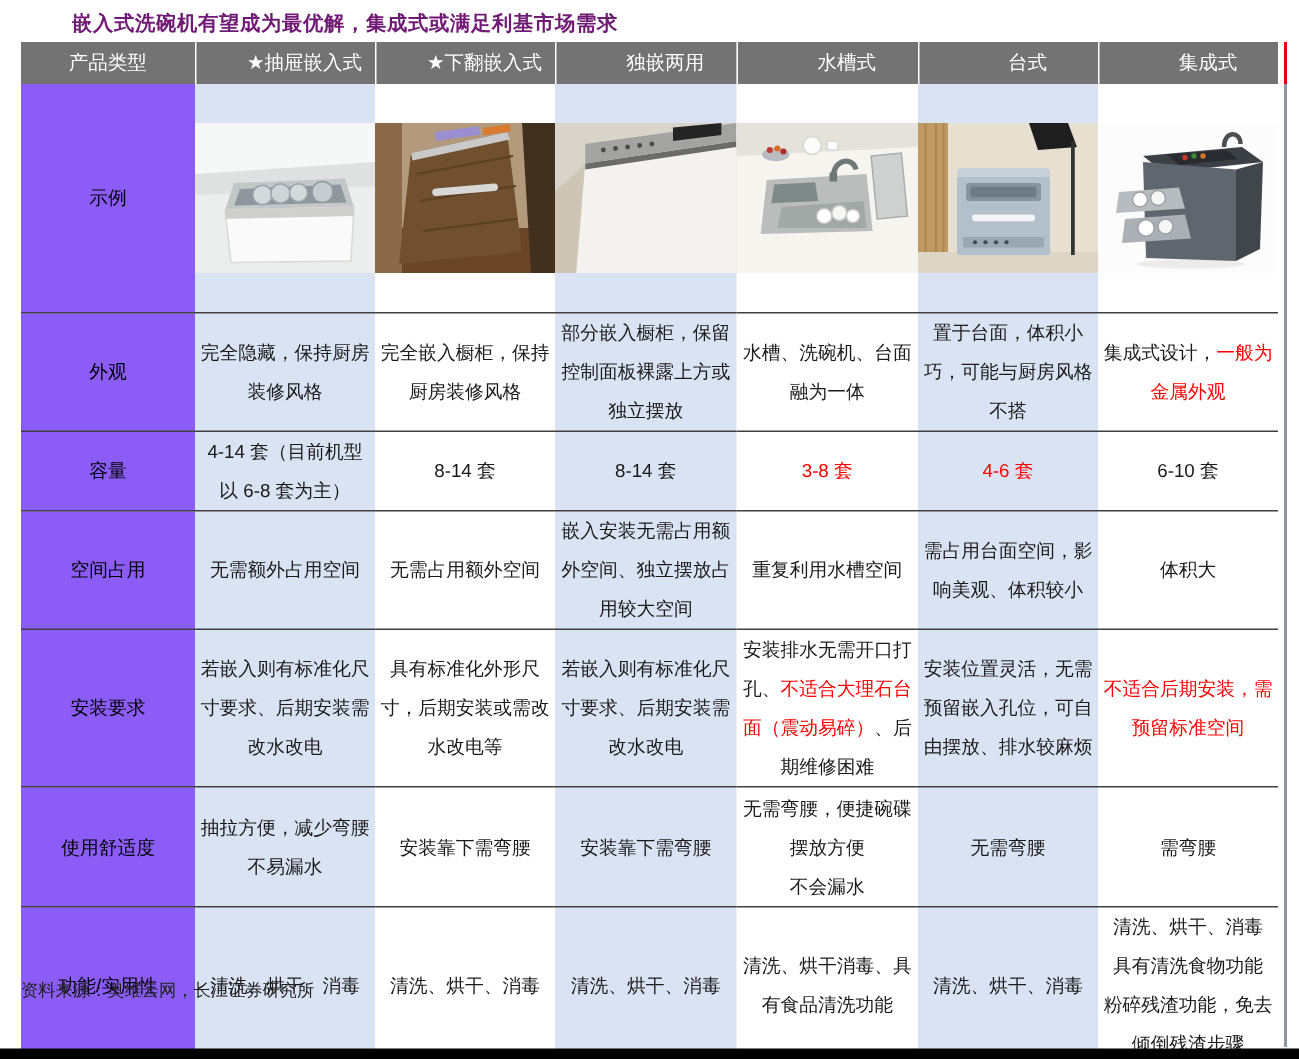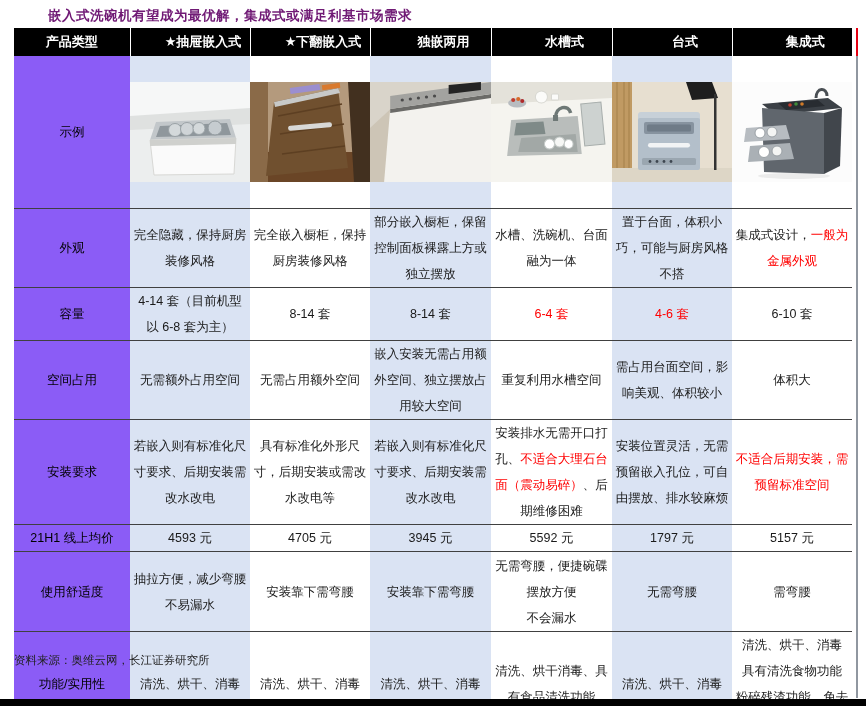--- a/index.html
+++ b/index.html
@@ -14,21 +14,21 @@
   }
   table.cmp{
     position:absolute;left:14px;top:28px;width:838px;
     border-collapse:collapse;table-layout:fixed;
   }
   table.cmp th,table.cmp td{
     font-size:12.5px;line-height:26px;text-align:center;vertical-align:middle;
     padding:0 3px;white-space:pre-line;font-weight:normal;
   }
   tr.hdr-row th{
-    background:#000000;color:#ffffff;font-weight:bold;font-size:13px;height:28px;
+    background:#737373;color:#ffffff;font-weight:normal;font-size:13px;height:28px;
     line-height:28px;white-space:nowrap;
   }
   tr.hdr-row th + th{border-left:1.5px solid #ffffff;padding-left:29px;}
   tbody tr{border-bottom:1.2px solid #404040;}
   th.rowlabel{font-weight:bold;color:#000;background:#8b5cf6;}
   td.shaded{background:#dae3f3;margin-top:16px;}
   .red{color:#ff0000;}
   tr.img-row td{padding:0;height:100px;}
   tr.img-row svg{display:block;width:100%;height:100px;}
   .footer{
@@ -187,50 +187,41 @@
         <td class="shaded"><span>部分嵌入橱柜，保留控制面板裸露上方或独立摆放</span></td>
         <td><span>水槽、洗碗机、台面融为一体</span></td>
         <td class="shaded"><span>置于台面，体积小巧，可能与厨房风格不搭</span></td>
         <td><span>集成式设计，</span><span class="red">一般为金属外观</span></td>
       </tr>
       <tr style="height: 52px;">
         <th class="rowlabel">容量</th>
         <td class="shaded"><span>4-14 套（目前机型以 6-8 套为主）</span></td>
         <td><span>8-14 套</span></td>
         <td class="shaded"><span>8-14 套</span></td>
-        <td><span class="red">6-4 套</span></td>
+        <td><span class="red">3-8 套</span></td>
         <td class="shaded"><span class="red">4-6 套</span></td>
         <td><span>6-10 套</span></td>
       </tr>
       <tr style="height: 76px;">
         <th class="rowlabel">空间占用</th>
         <td class="shaded"><span>无需额外占用空间</span></td>
         <td><span>无需占用额外空间</span></td>
         <td class="shaded"><span>嵌入安装无需占用额外空间、独立摆放占用较大空间</span></td>
         <td><span>重复利用水槽空间</span></td>
         <td class="shaded"><span>需占用台面空间，影响美观、体积较小</span></td>
         <td><span>体积大</span></td>
       </tr>
       <tr style="height: 104px;">
         <th class="rowlabel">安装要求</th>
         <td class="shaded"><span>若嵌入则有标准化尺寸要求、后期安装需改水改电</span></td>
         <td><span>具有标准化外形尺寸，后期安装或需改水改电等</span></td>
         <td class="shaded"><span>若嵌入则有标准化尺寸要求、后期安装需改水改电</span></td>
         <td><span>安装排水无需开口打孔、</span><span class="red">不适合大理石台面（震动易碎）</span><span>、后期维修困难</span></td>
         <td class="shaded"><span>安装位置灵活，无需预留嵌入孔位，可自由摆放、排水较麻烦</span></td>
         <td><span class="red">不适合后期安装，需预留标准空间</span></td>
-      </tr>
-      <tr style="height: 26px;">
-        <th class="rowlabel">21H1 线上均价</th>
-        <td class="shaded"><span>4593 元</span></td>
-        <td><span>4705 元</span></td>
-        <td class="shaded"><span>3945 元</span></td>
-        <td><span>5592 元</span></td>
-        <td class="shaded"><span>1797 元</span></td>
-        <td><span>5157 元</span></td>
       </tr>
       <tr style="height: 80px;">
         <th class="rowlabel">使用舒适度</th>
         <td class="shaded"><span>抽拉方便，减少弯腰
 不易漏水</span></td>
         <td><span>安装靠下需弯腰</span></td>
         <td class="shaded"><span>安装靠下需弯腰</span></td>
         <td><span>无需弯腰，便捷碗碟
 摆放方便
 不会漏水</span></td>

